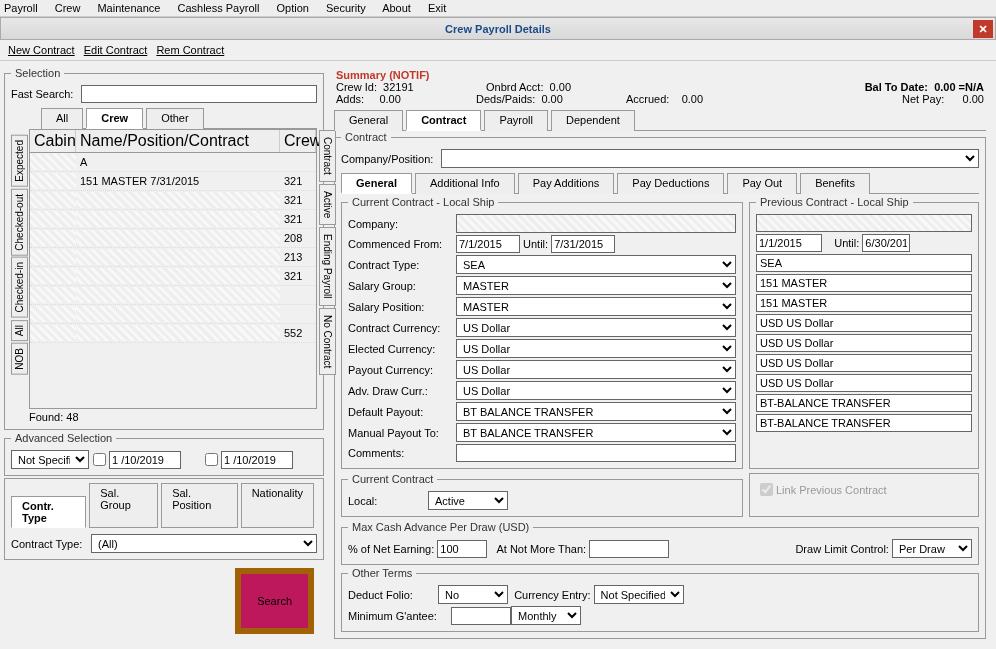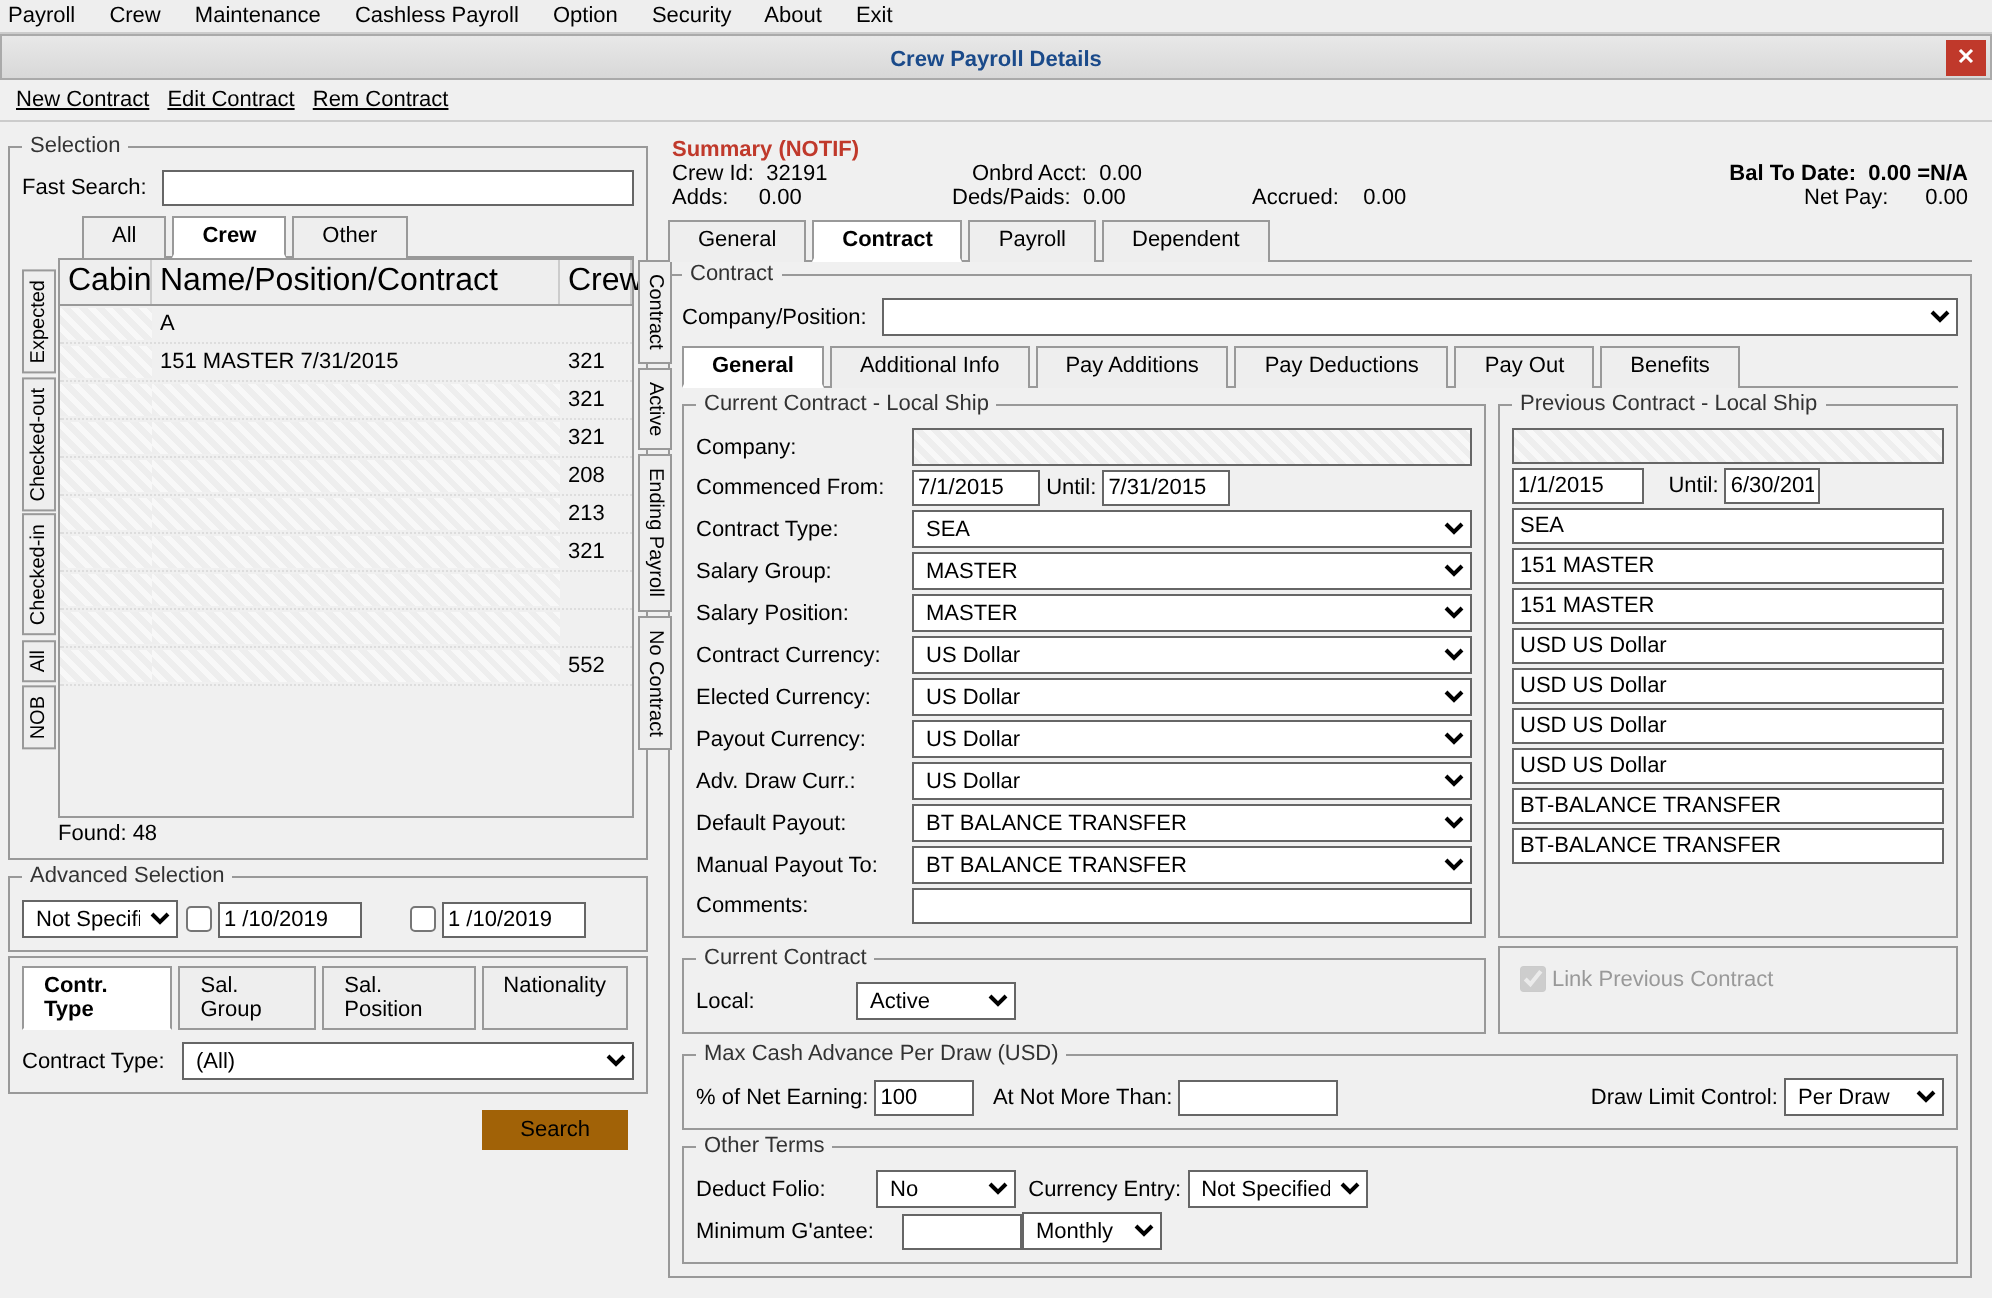--- a/index.html
+++ b/index.html
@@ -13,38 +13,38 @@
 .main { display:flex; padding:4px; gap:4px; }
 .left { width: 320px; }
 .right { flex:1; }
 fieldset { border:1px solid #999; margin:2px 0; padding:4px 6px; }
 legend { padding:0 4px; color:#333; }
 .tabs { display:flex; border-bottom:1px solid #999; margin-top:4px;}
 .tab { padding:3px 14px; border:1px solid #999; border-bottom:none; background:#eee; margin-right:3px; cursor:pointer; position:relative; top:1px;}
 .tab.active { background:#fff; font-weight:bold; border-bottom:2px solid #fff;}
 .tabsr { display:flex; }
 .tabr { padding:3px 10px; border:1px solid #999; background:#eee; margin-right:3px; cursor:pointer;}
-.tabr.active{ background:#fff; font-weight:bold; border-bottom:1px solid #fff;}
+.tabr.active{ background:#fff; font-weight:bold; border-bottom:1px solid #fff;margin-top:13px;}
 input[type=text], select { border:1px solid #666; height:18px; font-size:11px; padding:0 2px; background:#fff;}
 select { height:19px; }
 .row { display:flex; align-items:center; margin:2px 0; }
 .lbl { width:108px; }
 .table { border:1px solid #999; height:280px; position:relative; }
 .thead { display:flex; background:#eee; border-bottom:1px solid #999;}
 .thead div { padding:2px 4px; border-right:1px solid #ccc; font-size:16px;}
 .trow { display:flex; border-bottom:1px dotted #ddd; padding:1px 0;}
 .trow div { padding:2px 4px; }
 .vtabs { position:absolute; right:-20px; top:0; display:flex; flex-direction:column; }
 .vtab { writing-mode:vertical-lr; border:1px solid #999; background:#eee; padding:6px 2px; margin-bottom:2px; cursor:pointer; font-size:10px;}
 .summary { padding:4px 8px;}
 .summary .red{ color:#c0392b; font-weight:bold;}
 .grid2 { display:flex; gap:6px;}
 .col { flex:1;}
 .prevrow { border:1px solid #666; padding:1px 3px; margin:2px 0; height:18px; line-height:15px; background:#fff;}
-.btn { border:3px solid #a16207; background:#a16207; padding:1px 16px; cursor:pointer;}
+.btn { border:6px solid #a16207; background:#be185d; padding:21px 16px; cursor:pointer;}
 .pix { background: repeating-linear-gradient(45deg,#eee,#eee 3px,#f8f8f8 3px,#f8f8f8 6px); color:transparent;}
 .htabs { position:absolute; left:-18px; top:6px; display:flex; flex-direction:column;}
 .htab { writing-mode:vertical-lr; transform:rotate(180deg); border:1px solid #999; background:#eee; padding:4px 2px; margin-bottom:2px; font-size:10px;}
 .tablewrap{ position:relative; margin-left:18px;}
 </style>
 </head>
 <body>
 
 <div class="menubar">
   <span>Payroll</span>

